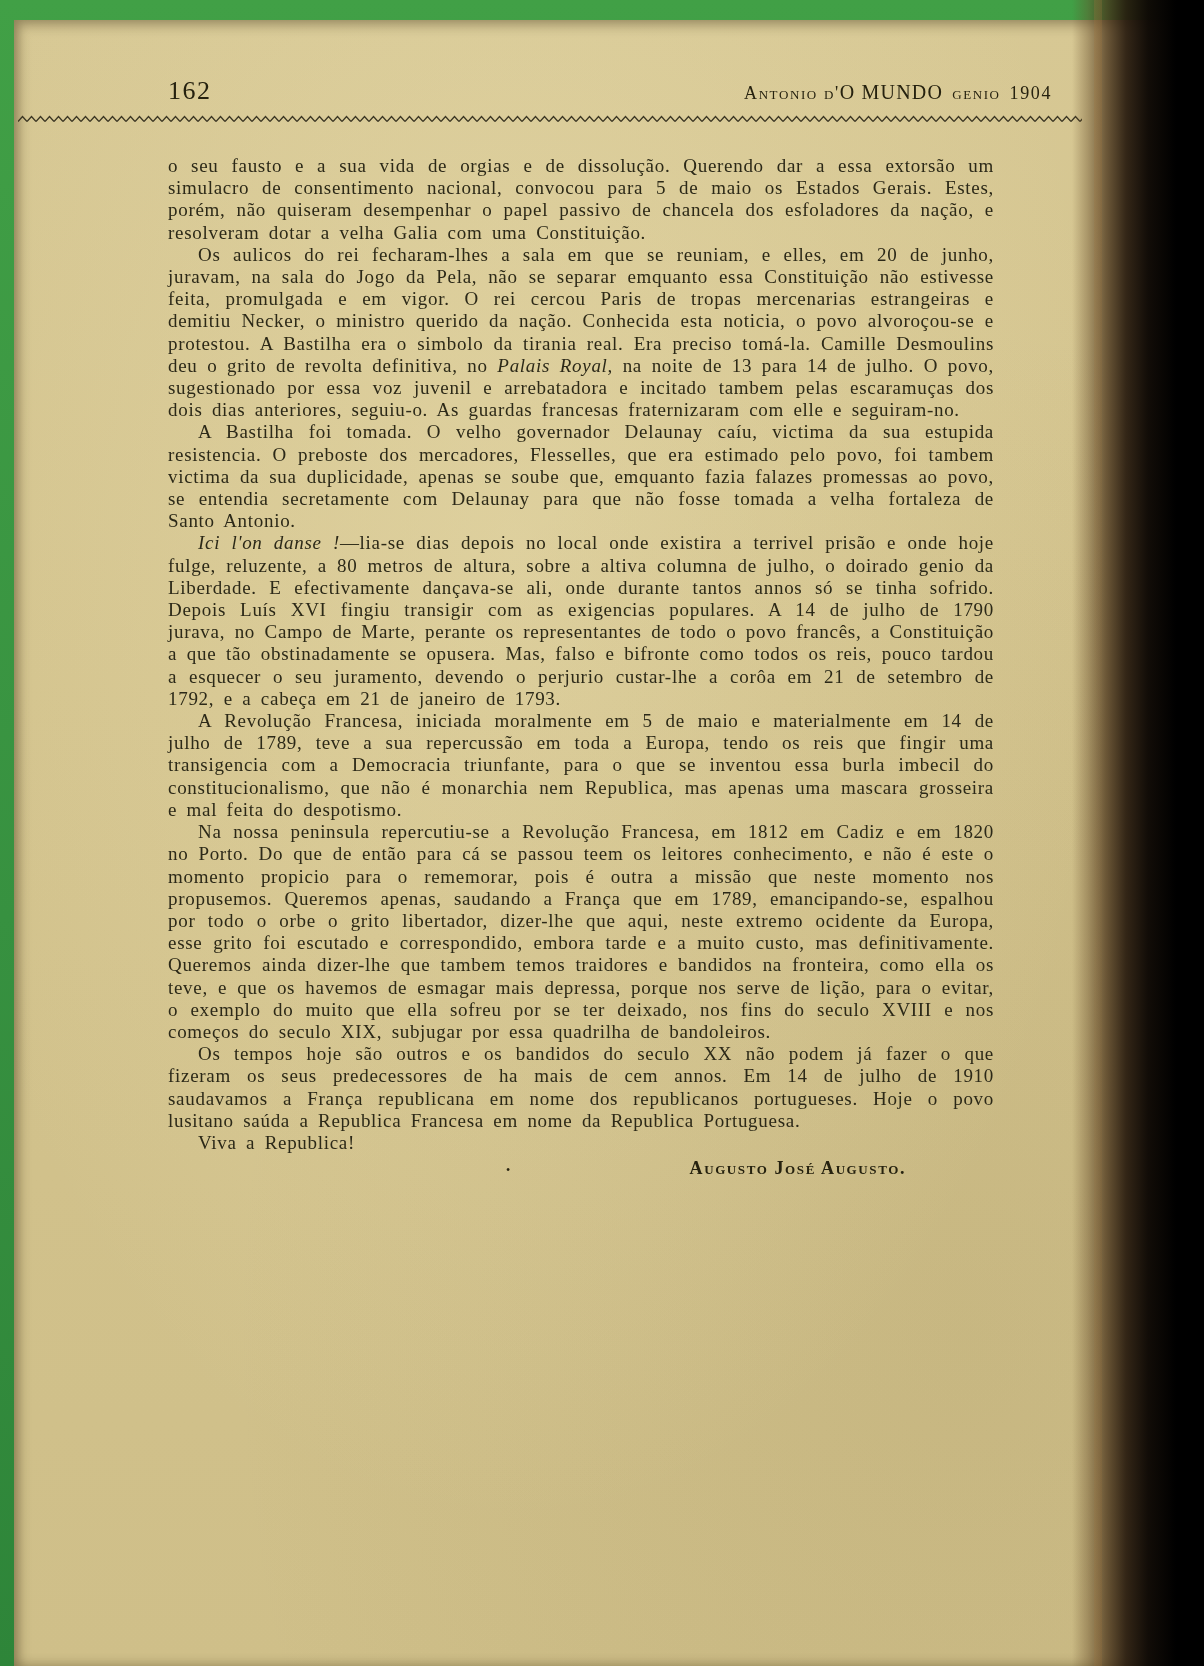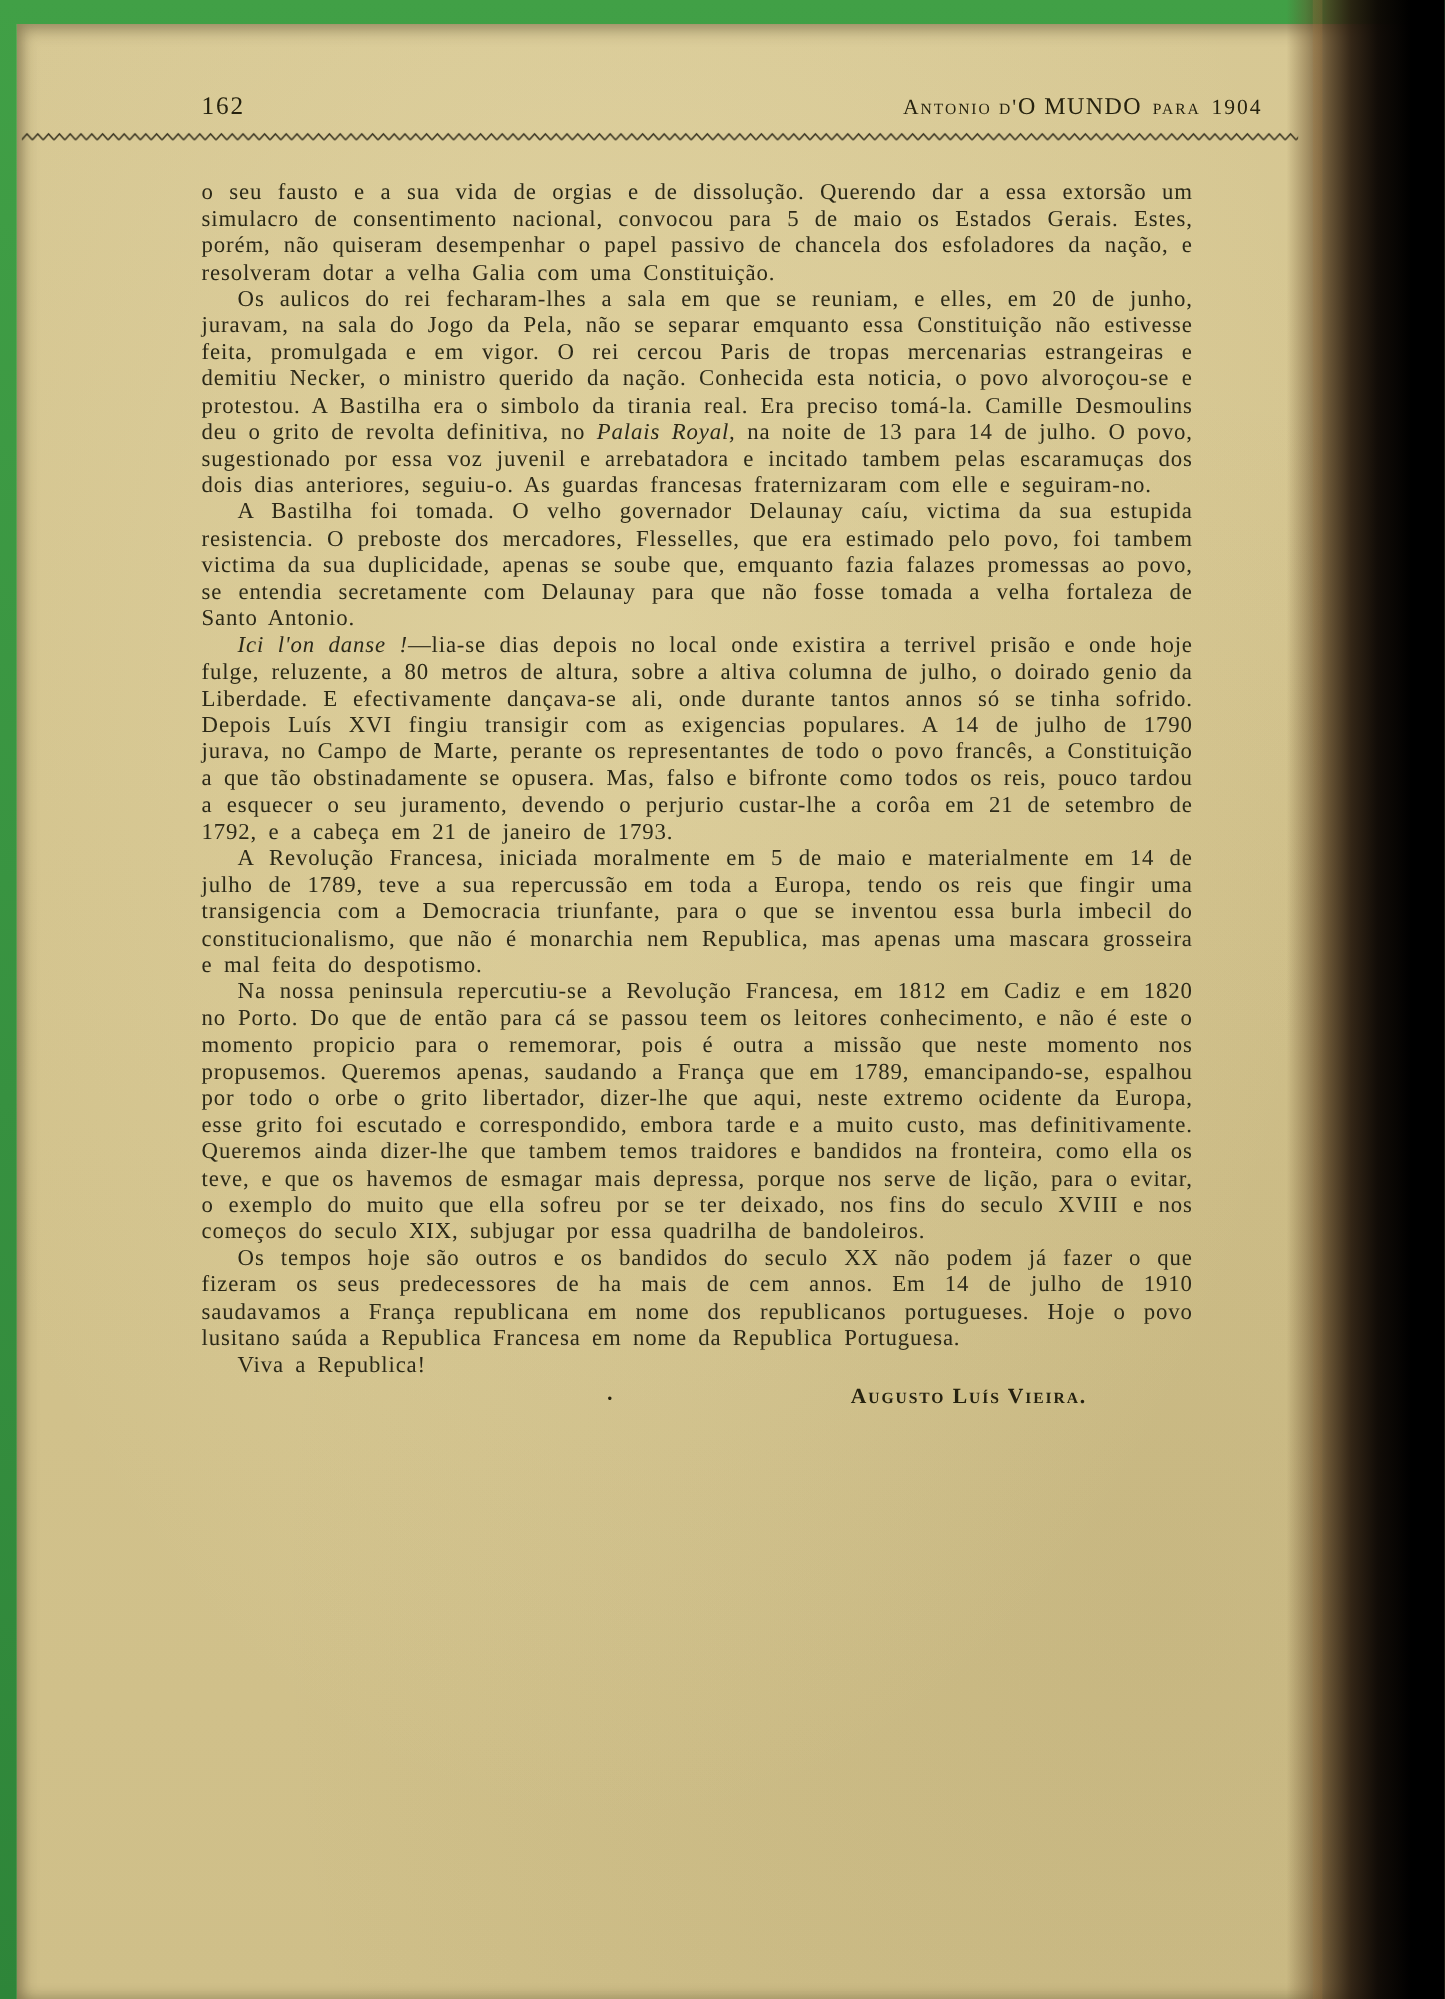--- a/index.html
+++ b/index.html
@@ -38,21 +38,21 @@
     content:""; position:absolute; left:22px; top:0; bottom:0; width:8px;
     background: linear-gradient(180deg, rgba(160,115,60,0.28), rgba(160,115,60,0.04) 45%, rgba(160,115,60,0.22));
   }
 
   
   .page-header {
     display:flex; justify-content:space-between; align-items:baseline;
     margin:56px 0 0 154px; width:884px;
     color:#26220f;
   }
-  .page-num { font-size:21px; letter-spacing:1.5px; }
+  .page-num { font-size:26px; letter-spacing:1.5px; }
   .title { font-size:18px; font-variant:small-caps; letter-spacing:1.6px; white-space:nowrap; }
   .title .main { font-size:20px; font-variant:normal; letter-spacing:1.2px; }
   .title .sp { margin-left:9px; }
 
   
   .zigzag { display:block; margin:9px 0 0 4px; width:1064px; height:8px; }
 
   
   .text-block {
     margin:32px 0 0 154px; width:826px;
@@ -74,21 +74,21 @@
     font-size:18px; letter-spacing:1.6px; color:#26220f;
   }
 </style>
 </head>
 <body>
 
 <div class="paper">
 
   <header class="page-header">
     <span class="page-num">162</span>
-    <span class="title"><span>Antonio d'</span><span class="main">O MUNDO</span><span class="sp">para</span><span class="sp">1904</span></span>
+    <span class="title"><span>Antonio d'</span><span class="main">O MUNDO</span><span class="sp">genio</span><span class="sp">1904</span></span>
   </header>
 
   <svg class="zigzag" xmlns="http://www.w3.org/2000/svg">
     <defs>
       <pattern id="zz" width="9" height="8" patternUnits="userSpaceOnUse">
         <path d="M0 6.5 L4.5 1.5 L9 6.5" fill="none" stroke="#3a3522" stroke-width="1.3"></path>
       </pattern>
     </defs>
     <rect width="100%" height="8" fill="url(#zz)"></rect>
   </svg>
@@ -99,18 +99,18 @@
       <p class="indent"><span>A Bastilha foi tomada. O velho governador Delaunay caíu, victima da sua estupida resistencia. O preboste dos mercadores, Flesselles, que era estimado pelo povo, foi tambem victima da sua duplicidade, apenas se soube que, emquanto fazia falazes promessas ao povo, se entendia secretamente com Delaunay para que não fosse tomada a velha fortaleza de Santo Antonio.</span></p>
       <p class="indent"><i>Ici l'on danse !</i><span>—lia-se dias depois no local onde existira a terrivel prisão e onde hoje fulge, reluzente, a 80 metros de altura, sobre a altiva columna de julho, o doirado genio da Liberdade. E efectivamente dançava-se ali, onde durante tantos annos só se tinha sofrido. Depois Luís XVI fingiu transigir com as exigencias populares. A 14 de julho de 1790 jurava, no Campo de Marte, perante os representantes de todo o povo francês, a Constituição a que tão obstinadamente se opusera. Mas, falso e bifronte como todos os reis, pouco tardou a esquecer o seu juramento, devendo o perjurio custar-lhe a corôa em 21 de setembro de 1792, e a cabeça em 21 de janeiro de 1793.</span></p>
       <p class="indent"><span>A Revolução Francesa, iniciada moralmente em 5 de maio e materialmente em 14 de julho de 1789, teve a sua repercussão em toda a Europa, tendo os reis que fingir uma transigencia com a Democracia triunfante, para o que se inventou essa burla imbecil do constitucionalismo, que não é monarchia nem Republica, mas apenas uma mascara grosseira e mal feita do despotismo.</span></p>
       <p class="indent"><span>Na nossa peninsula repercutiu-se a Revolução Francesa, em 1812 em Cadiz e em 1820 no Porto. Do que de então para cá se passou teem os leitores conhecimento, e não é este o momento propicio para o rememorar, pois é outra a missão que neste momento nos propusemos. Queremos apenas, saudando a França que em 1789, emancipando-se, espalhou por todo o orbe o grito libertador, dizer-lhe que aqui, neste extremo ocidente da Europa, esse grito foi escutado e correspondido, embora tarde e a muito custo, mas definitivamente. Queremos ainda dizer-lhe que tambem temos traidores e bandidos na fronteira, como ella os teve, e que os havemos de esmagar mais depressa, porque nos serve de lição, para o evitar, o exemplo do muito que ella sofreu por se ter deixado, nos fins do seculo XVIII e nos começos do seculo XIX, subjugar por essa quadrilha de bandoleiros.</span></p>
       <p class="indent"><span>Os tempos hoje são outros e os bandidos do seculo XX não podem já fazer o que fizeram os seus predecessores de ha mais de cem annos. Em 14 de julho de 1910 saudavamos a França republicana em nome dos republicanos portugueses. Hoje o povo lusitano saúda a Republica Francesa em nome da Republica Portuguesa.</span></p>
       <p class="indent"><span>Viva a Republica!</span></p>
     </main>
 
   <div class="sig-row">
     <span class="dot">•</span>
-    <span class="sig">Augusto Luís Vieira.</span>
+    <span class="sig">Augusto José Augusto.</span>
   </div>
 
 </div>
 
 <div class="gutter"></div>
 
 </body></html>

